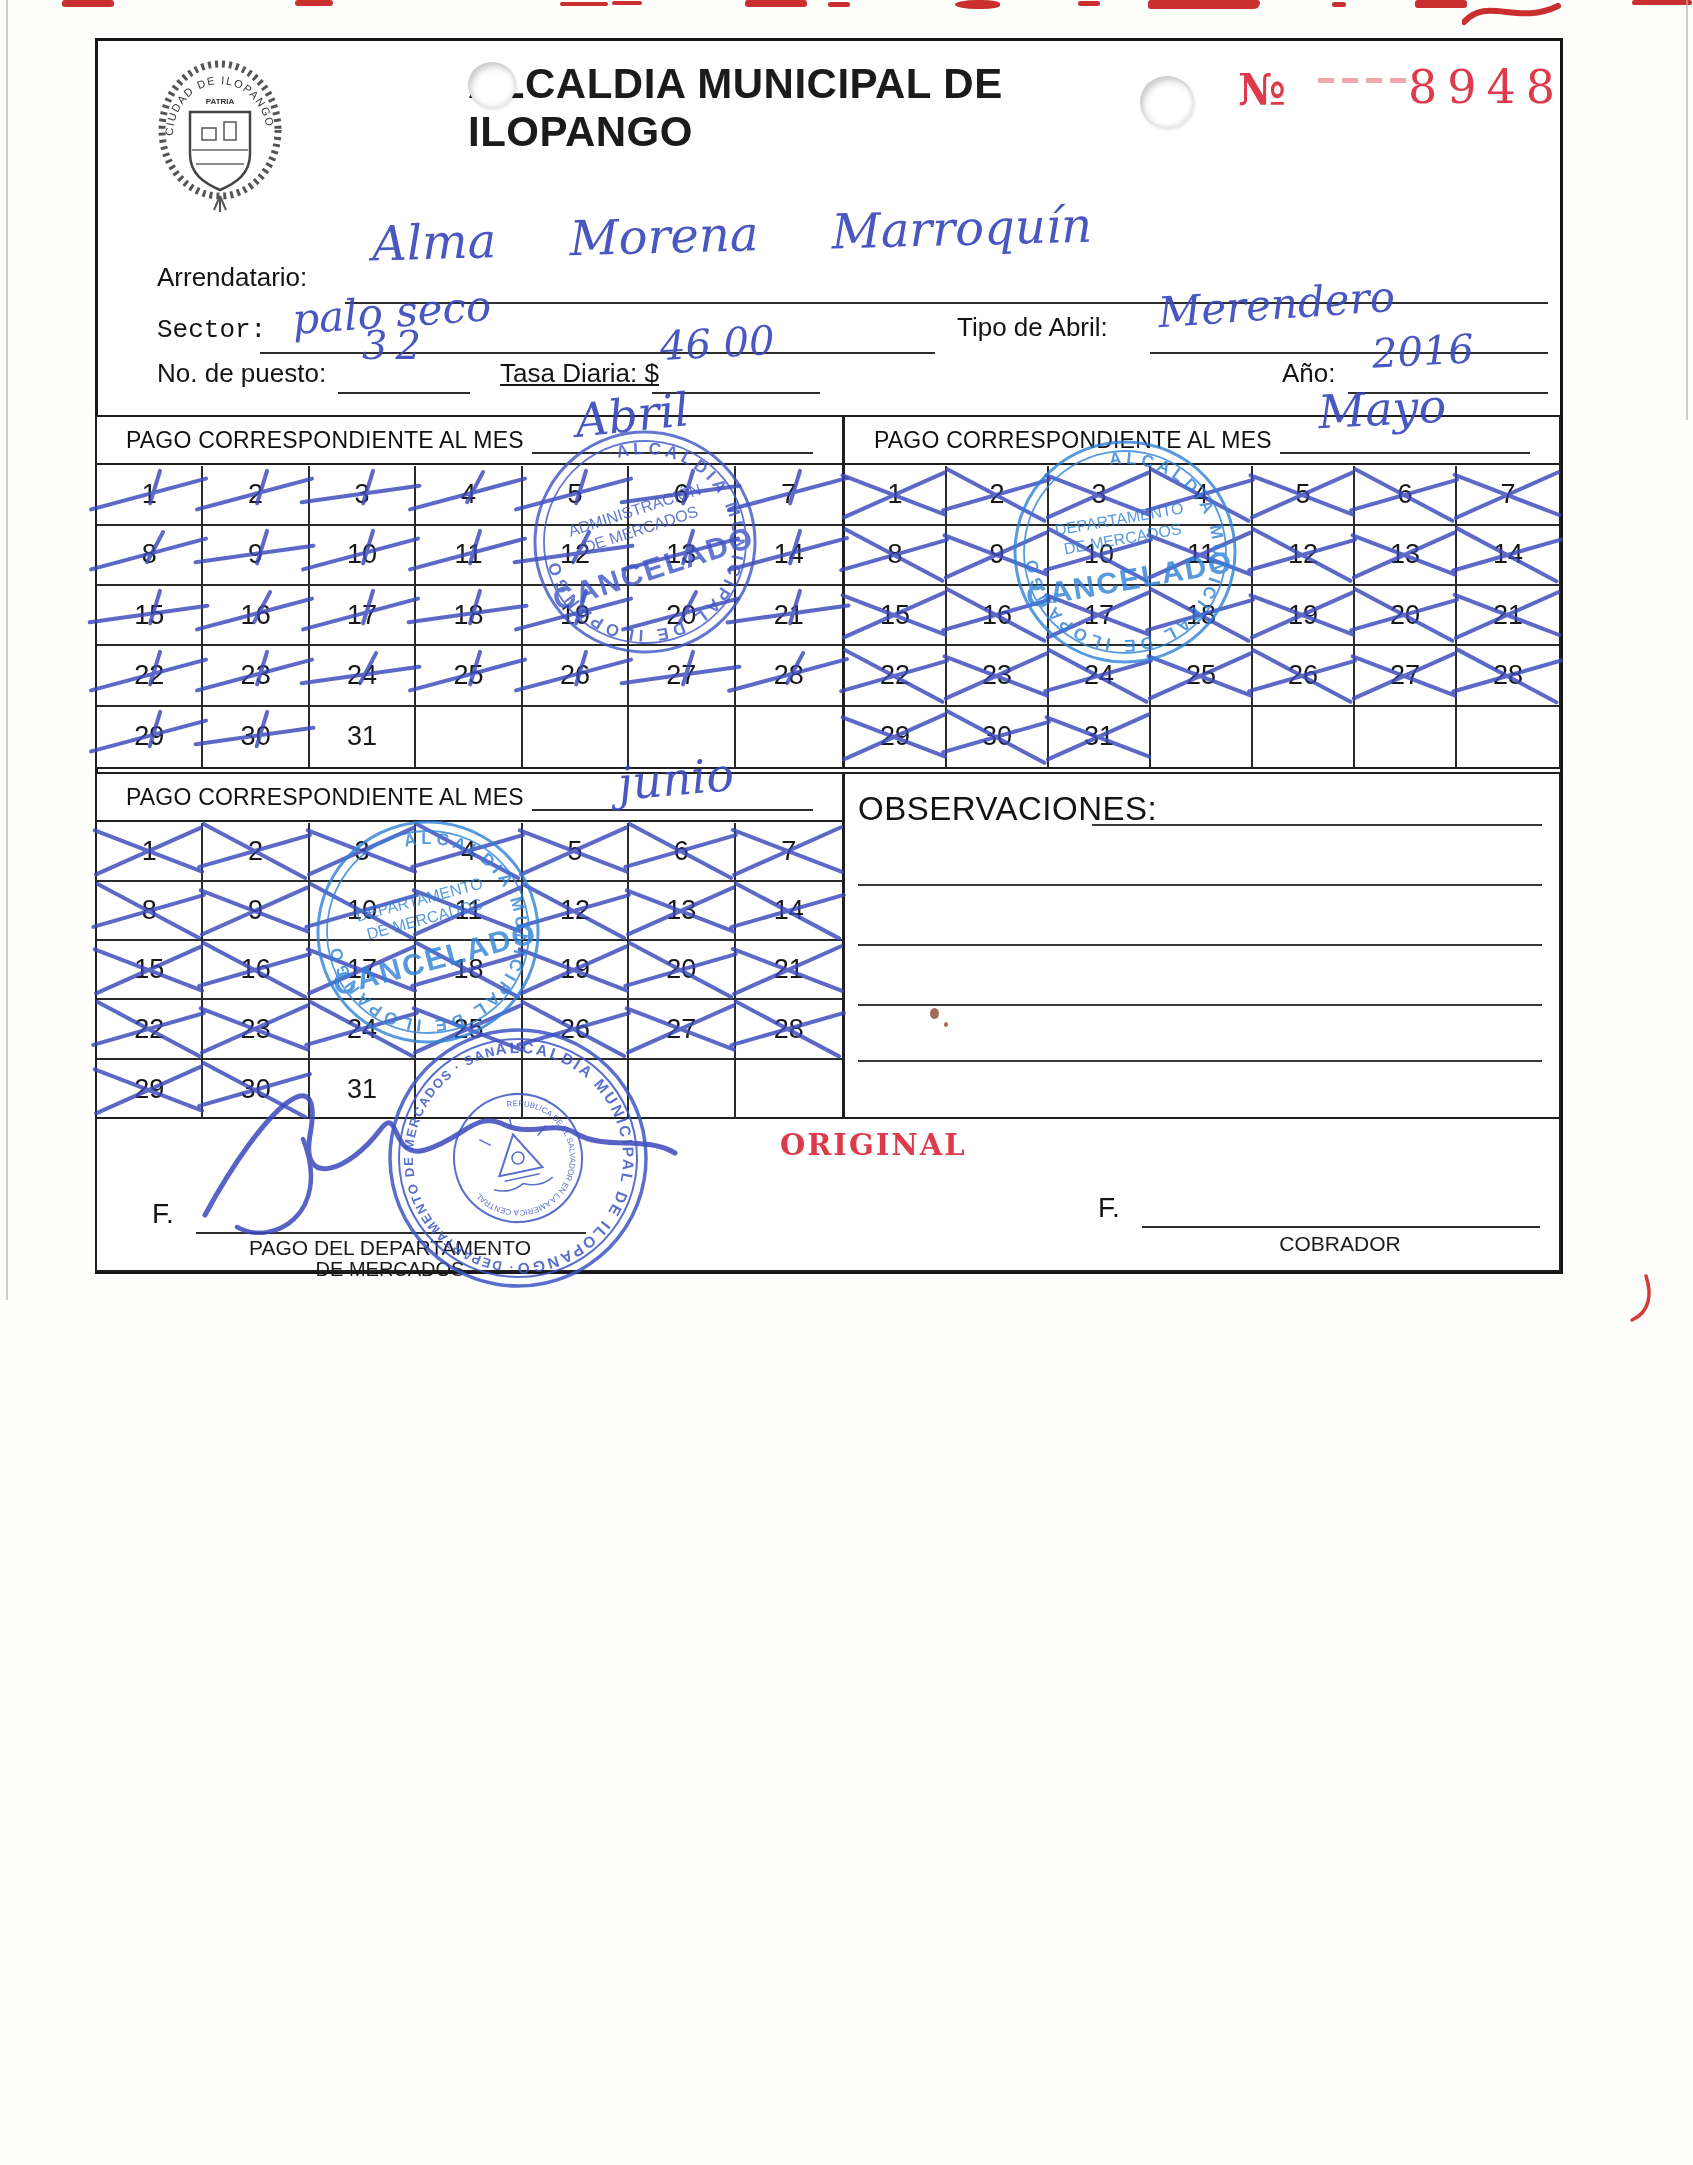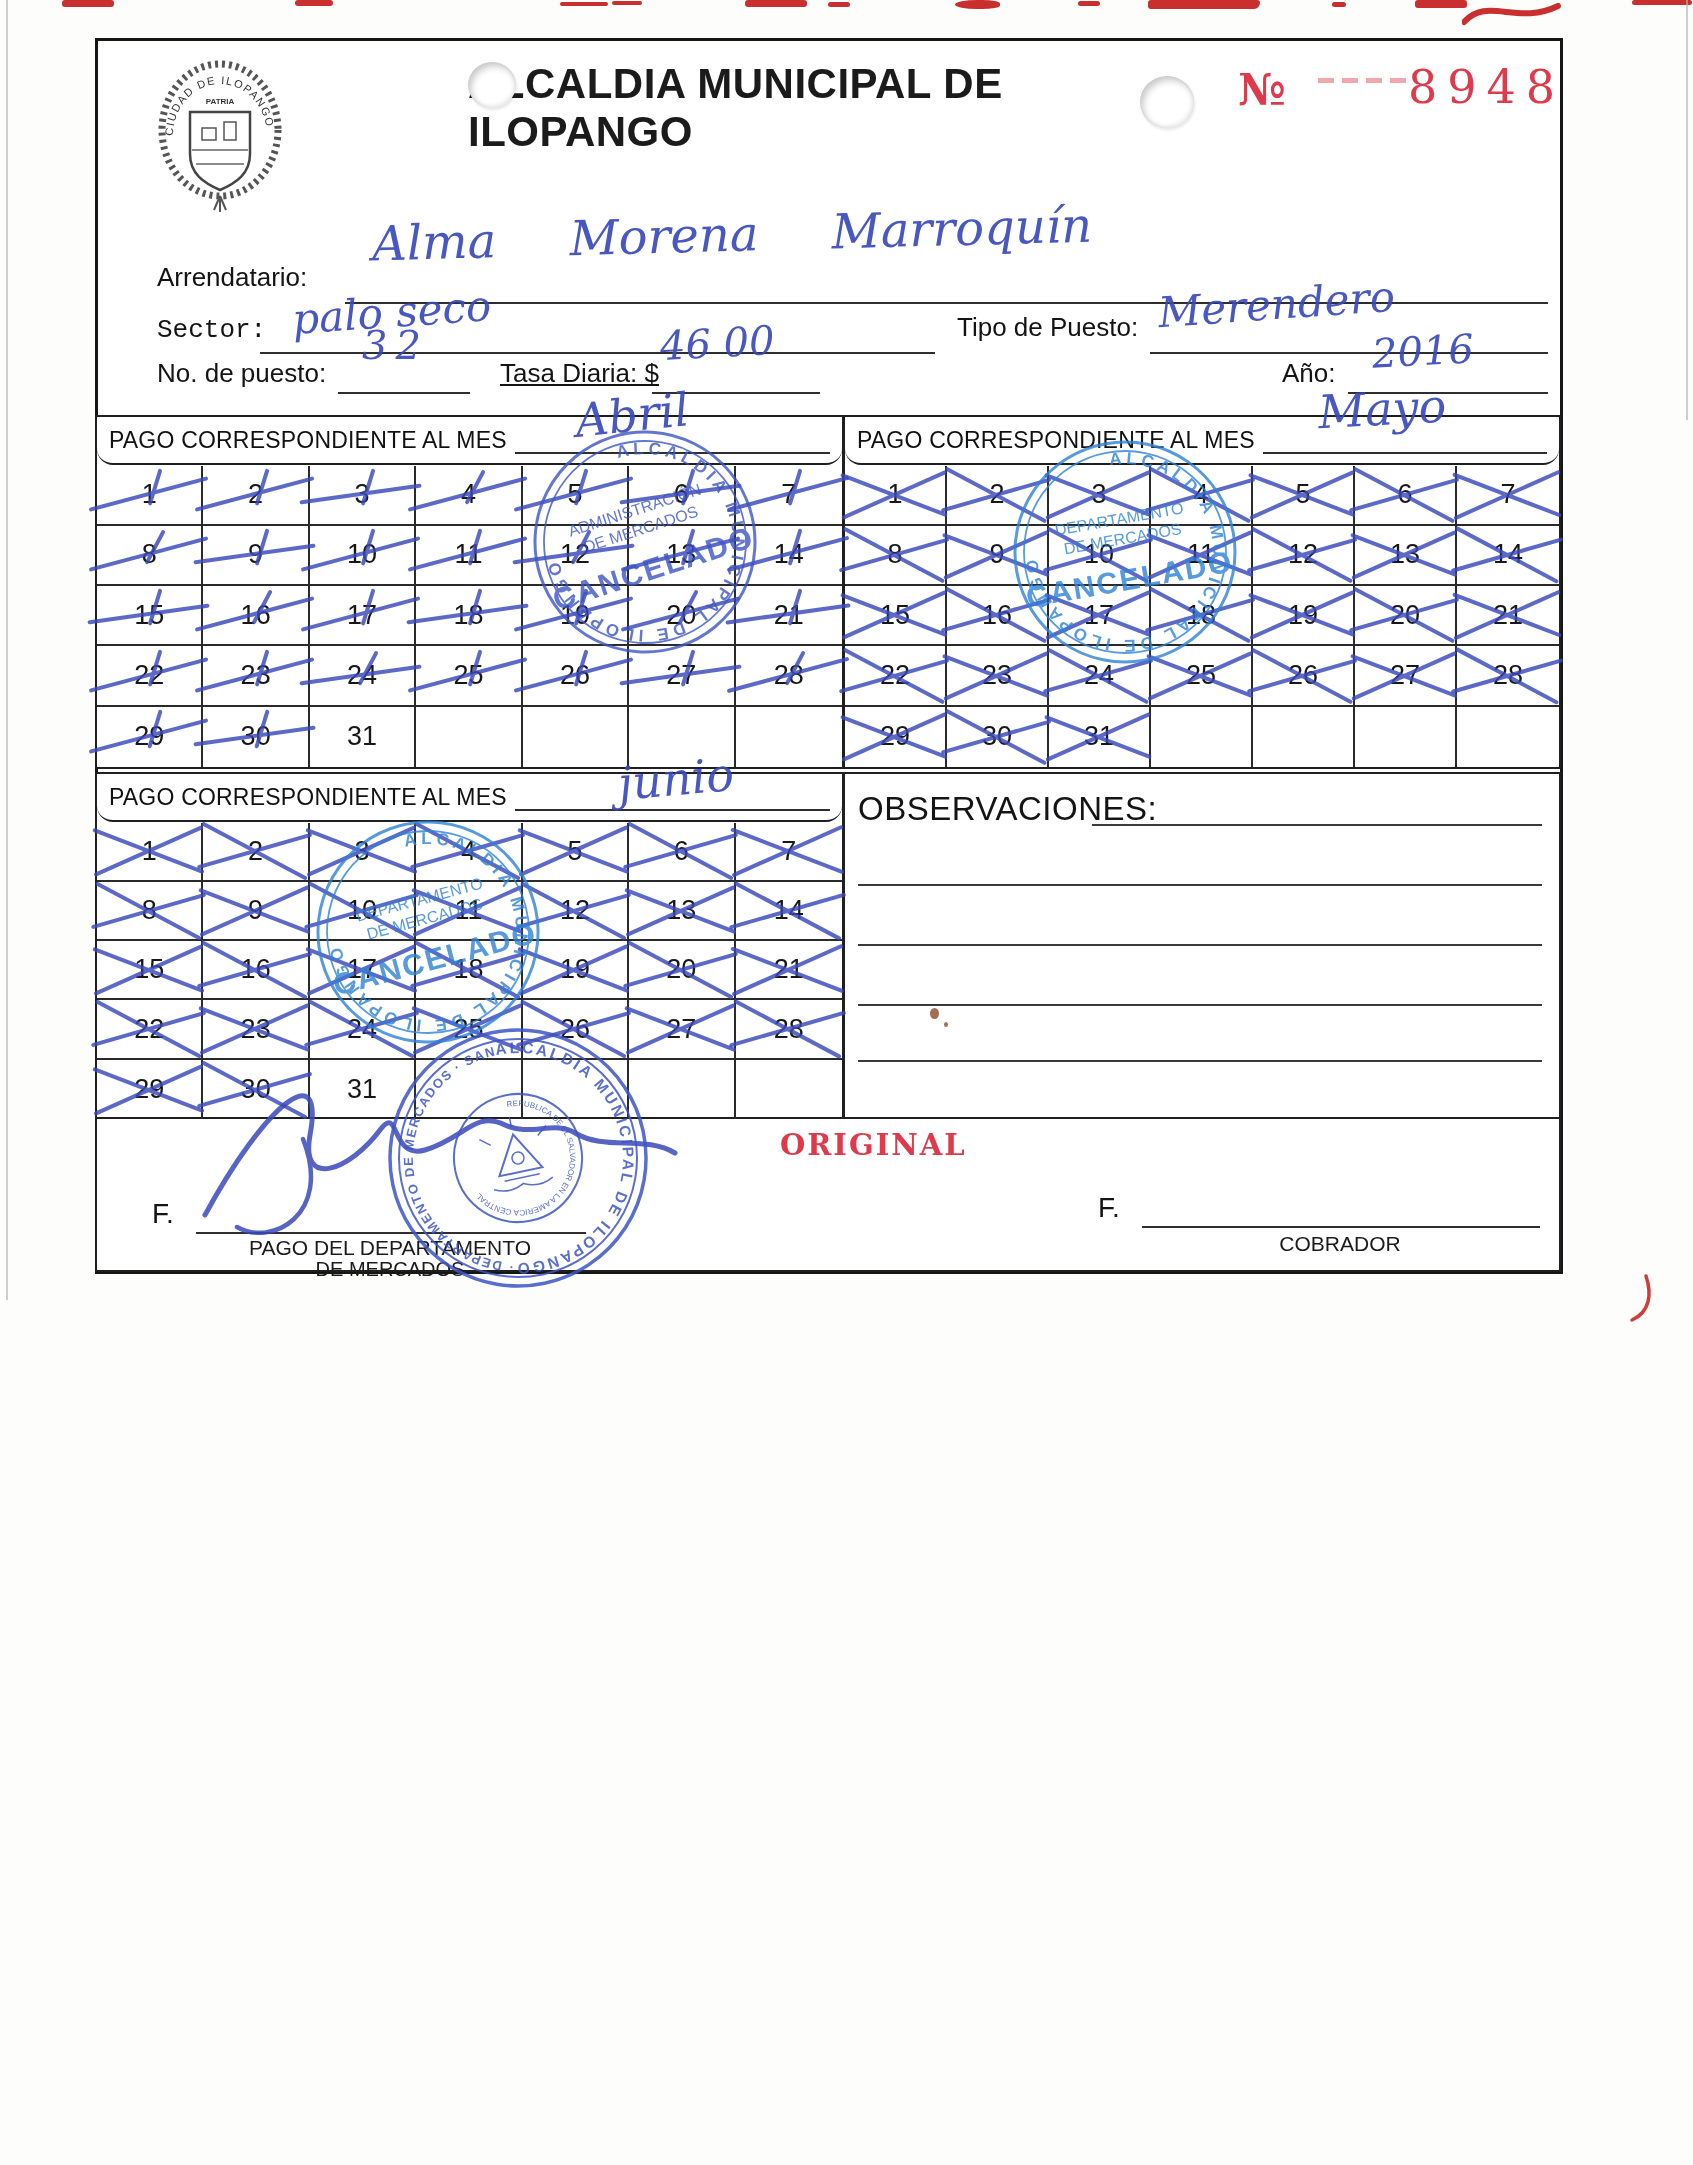--- a/index.html
+++ b/index.html
@@ -17,21 +17,21 @@
   .no-label{position:absolute;left:1238px;top:64px;font-family:"DejaVu Serif",serif;font-size:44px;font-weight:bold;z-index:5;}
   .no-value{position:absolute;left:1408px;top:60px;font-family:"DejaVu Serif",serif;font-size:46px;letter-spacing:10px;z-index:5;}
   .no-dash{position:absolute;top:78px;height:5px;width:16px;background:var(--number_red);opacity:.45;z-index:4;}
   
   .lbl{position:absolute;font-size:26px;color:#141414;white-space:nowrap;z-index:5;}
   .fline{position:absolute;height:2px;background:#2e2e2e;z-index:4;}
   .hand{position:absolute;font-family:"DejaVu Serif",serif;font-style:italic;color:var(--ink);
         opacity:.92;white-space:nowrap;z-index:40;}
   
   .calblock{position:absolute;border:2.5px solid #1f1f1f;background:#fff;}
-  .calhead{height:46px;border-bottom:2.5px solid #1f1f1f;display:flex;align-items:center;padding:0 12px;border-radius:16px;}
+  .calhead{height:46px;border-bottom:2.5px solid #1f1f1f;display:flex;align-items:center;padding:0 29px;}
   .calhead .t{font-size:23px;color:#111;letter-spacing:.2px;white-space:nowrap;}
   .calhead .ln{flex:1;height:2px;background:#2e2e2e;margin-left:8px;align-self:flex-end;margin-bottom:9px;}
   .calgrid{position:absolute;left:0;top:48.5px;right:0;bottom:0;display:grid;
            grid-template-columns:repeat(7,1fr);grid-template-rows:repeat(5,1fr);z-index:10;}
   .cell{position:relative;border-right:2px solid #2a2a2a;border-bottom:2px solid #2a2a2a;
         display:flex;align-items:center;justify-content:center;}
   .cell:nth-child(7n){border-right:none;}
   .cell:nth-child(n+29){border-bottom:none;}
   .num{font-size:27px;color:#171717;}
   .cross{position:absolute;inset:0;z-index:20;opacity:.82;}
@@ -120,21 +120,21 @@
   <div class="no-value red">8948</div>
 
   <div class="lbl" style="left:157px;top:262px;">Arrendatario:</div>
   <div class="fline" style="left:345px;top:302px;width:1203px;"></div>
   <div class="hand" style="left:372px;top:206px;font-size:48px;word-spacing:58px;transform:rotate(-1.5deg);">Alma Morena Marroquín</div>
 
   <div class="lbl" style="left:157px;top:315px;font-family:Liberation Mono, monospace;">Sector:</div>
   <div class="fline" style="left:260px;top:352px;width:675px;"></div>
   <div class="hand" style="left:292px;top:288px;font-size:42px;transform:rotate(-4deg);">palo seco</div>
 
-  <div class="lbl" style="left:957px;top:312px;">Tipo de Puesto:</div>
+  <div class="lbl" style="left:957px;top:312px;">Tipo de Abril:</div>
   <div class="fline" style="left:1150px;top:352px;width:398px;"></div>
   <div class="hand" style="left:1158px;top:280px;font-size:42px;transform:rotate(-4deg);">Merendero</div>
 
   <div class="lbl" style="left:157px;top:358px;">No. de puesto:</div>
   <div class="fline" style="left:338px;top:392px;width:132px;"></div>
   <div class="hand" style="left:362px;top:322px;font-size:40px;letter-spacing:8px;">32</div>
 
   <div class="lbl" style="left:500px;top:358px;text-decoration:underline;">Tasa Diaria: $</div>
   <div class="fline" style="left:652px;top:392px;width:168px;"></div>
   <div class="hand" style="left:660px;top:320px;font-size:40px;transform:rotate(-3deg);">46 00</div>

